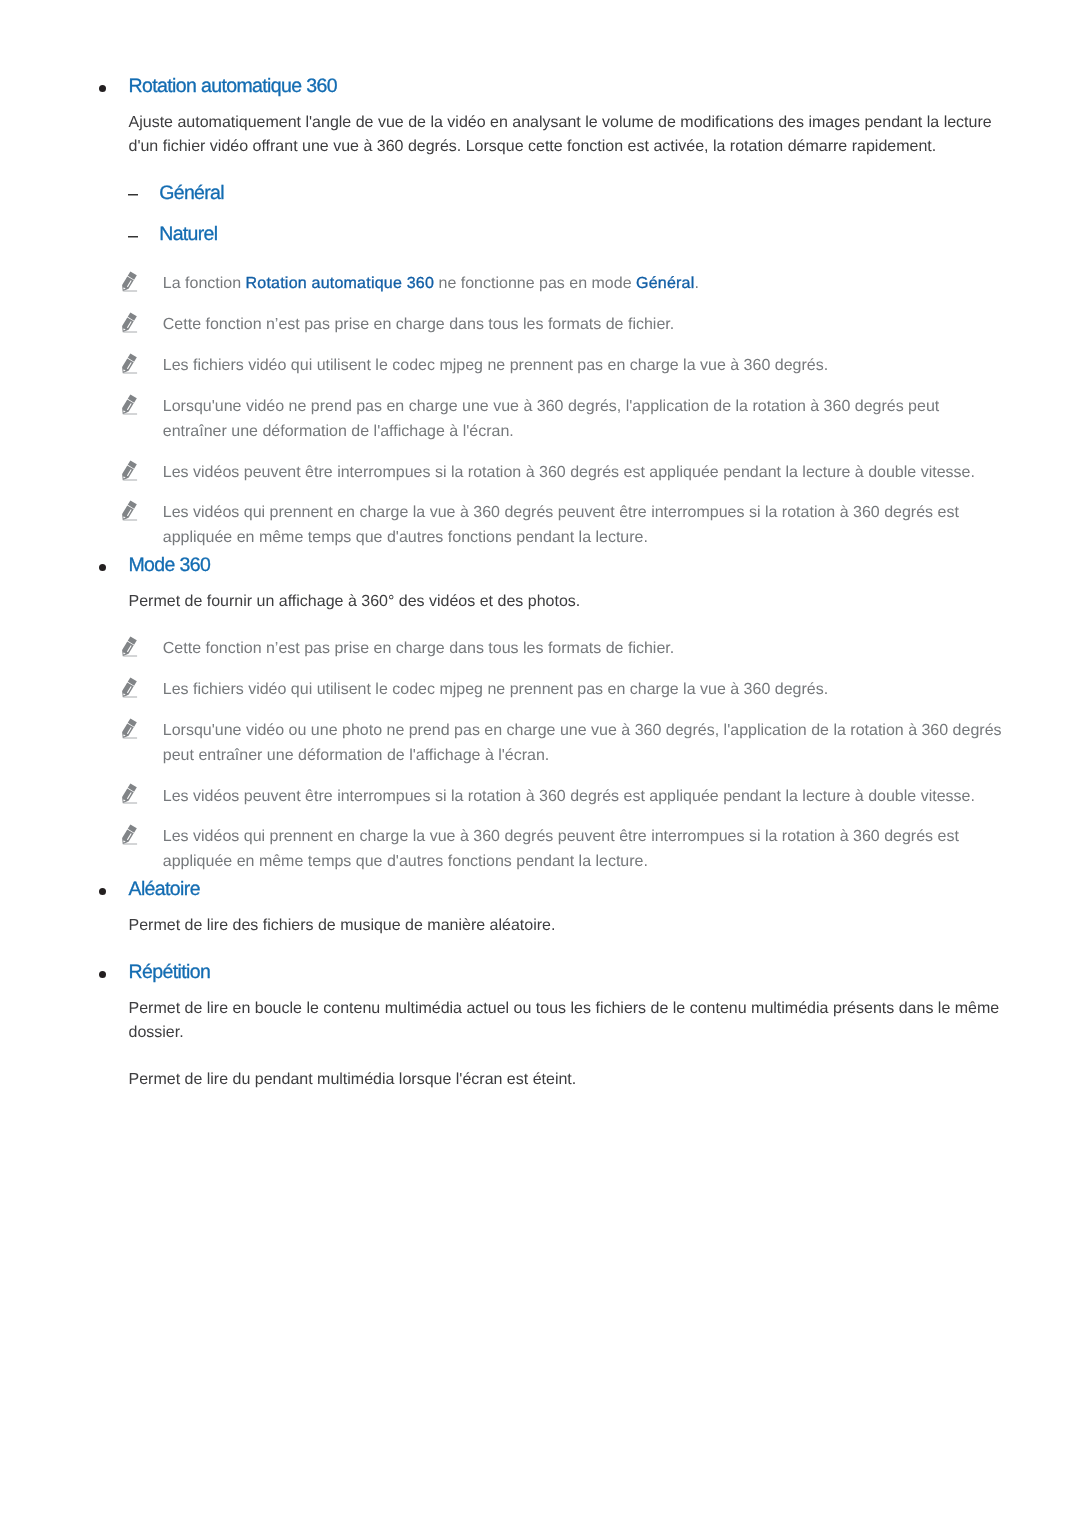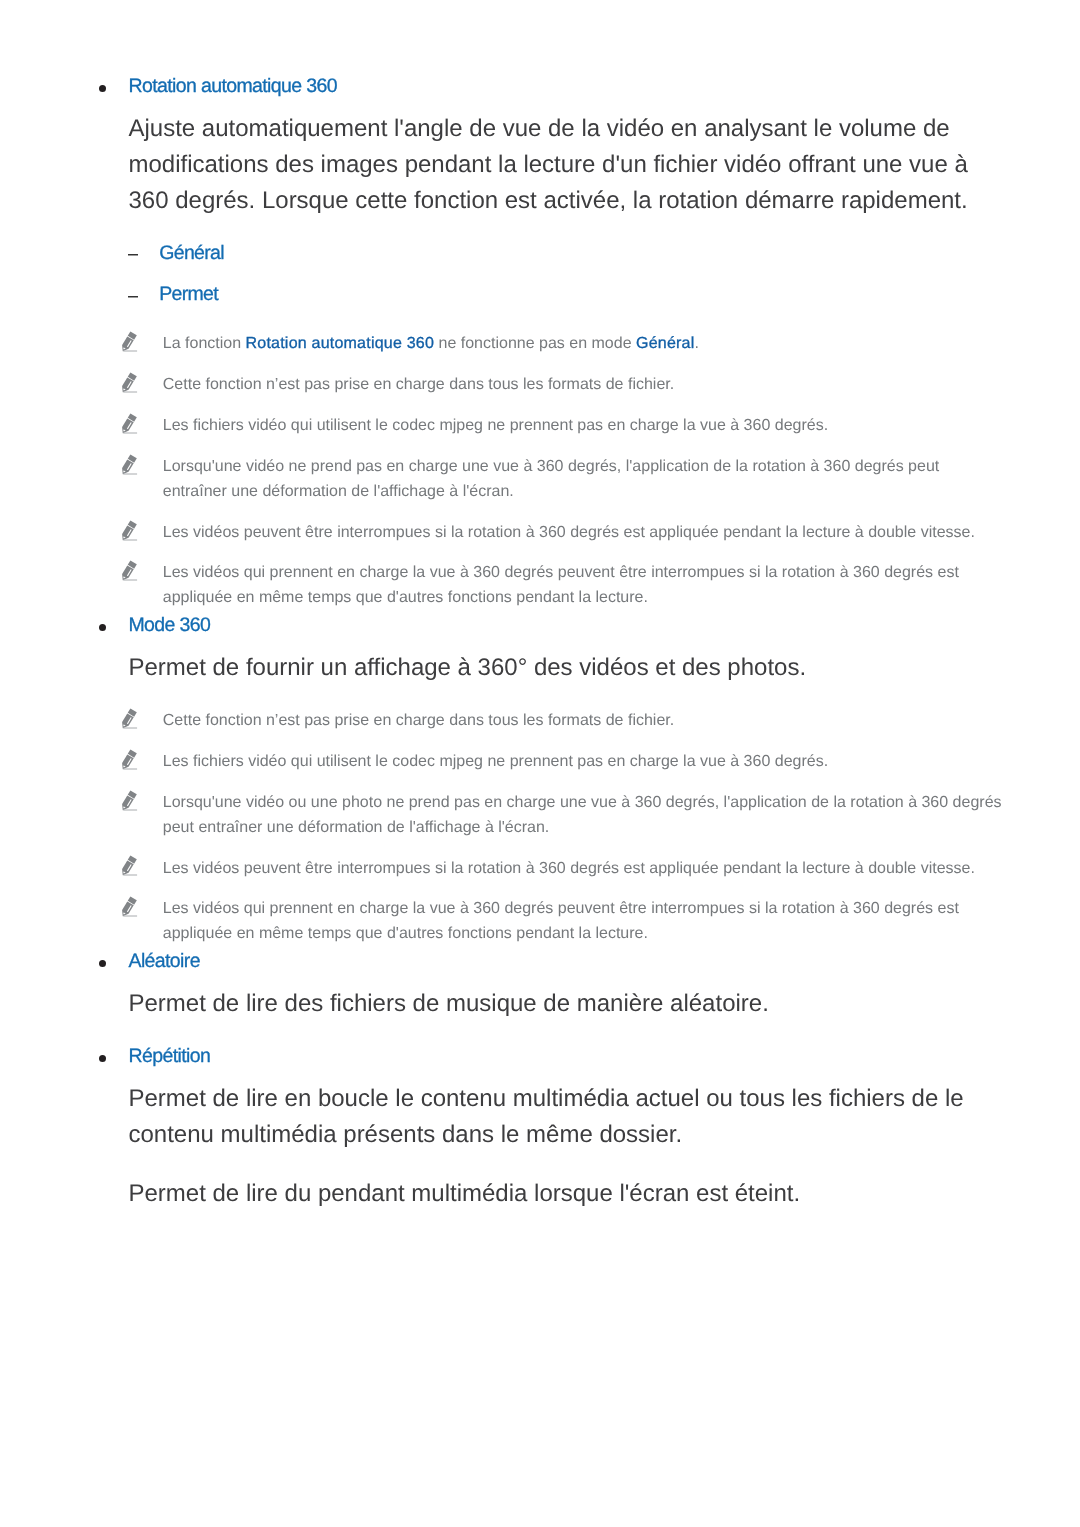--- a/index.html
+++ b/index.html
@@ -24,21 +24,21 @@
     padding-left:128.5px;
   }
   .sec-head .bullet {
     position:absolute; left:99.3px; top:10.6px;
     width:7.2px; height:7.2px; border-radius:50%;
     background:#231f20;
   }
   .para {
     transform:translateZ(0);
     margin-top:13.02px;
-    font-size:24px; line-height:36px;
+    font-size:16px; line-height:24px;
     color:#3d3d3f;
     padding-left:128.5px; padding-right:67px;
   }
 
   
   .dash-list { margin-top:21.51px; }
   .dash-item {
     position:relative; transform:translateZ(0);
     font-size:19.5px; line-height:24px;
     letter-spacing:-0.7px;
@@ -81,21 +81,21 @@
 </head>
 <body>
 
 <div class="page">
   <div class="content" id="content">
       <div class="sec">
         <div class="sec-head"><span class="bullet"></span><span>Rotation automatique 360</span></div>
         <div class="para">Ajuste automatiquement l'angle de vue de la vidéo en analysant le volume de modifications des images pendant la lecture d'un fichier vidéo offrant une vue à 360 degrés. Lorsque cette fonction est activée, la rotation démarre rapidement.</div>
         <div class="dash-list">
           <div class="dash-item"><span class="dash"></span><span>Général</span></div>
-          <div class="dash-item"><span class="dash"></span><span>Permet</span></div>
+          <div class="dash-item"><span class="dash"></span><span>Naturel</span></div>
         </div>
         <div class="note-list">
           <div class="note"><span class="pic"><svg viewBox="0 0 24 24" width="24" height="24" aria-hidden="true">
                 <g transform="translate(5.55,21.2) rotate(31.3)">
                   <path d="M-3.6 -21.0 L3.9 -21.0 L3.9 -15.9 L-3.6 -15.9 Z" fill="#818487"></path>
                   <path d="M-3.6 -15.1 L3.9 -15.1 L3.9 -5.1 L0.15 -0.1 L-3.6 -5.1 Z" fill="#818487"></path>
                   <path d="M-1.1 -4.1 L1.55 -3.45 L-0.45 -1.9 Z" fill="#ffffff"></path>
                   <rect x="1.35" y="-13.6" width="1.05" height="7.4" fill="#ffffff"></rect>
                 </g>
                 <path d="M6.2 21.0 L20.1 21.0" stroke="#a8abae" stroke-width="1" fill="none"></path>

